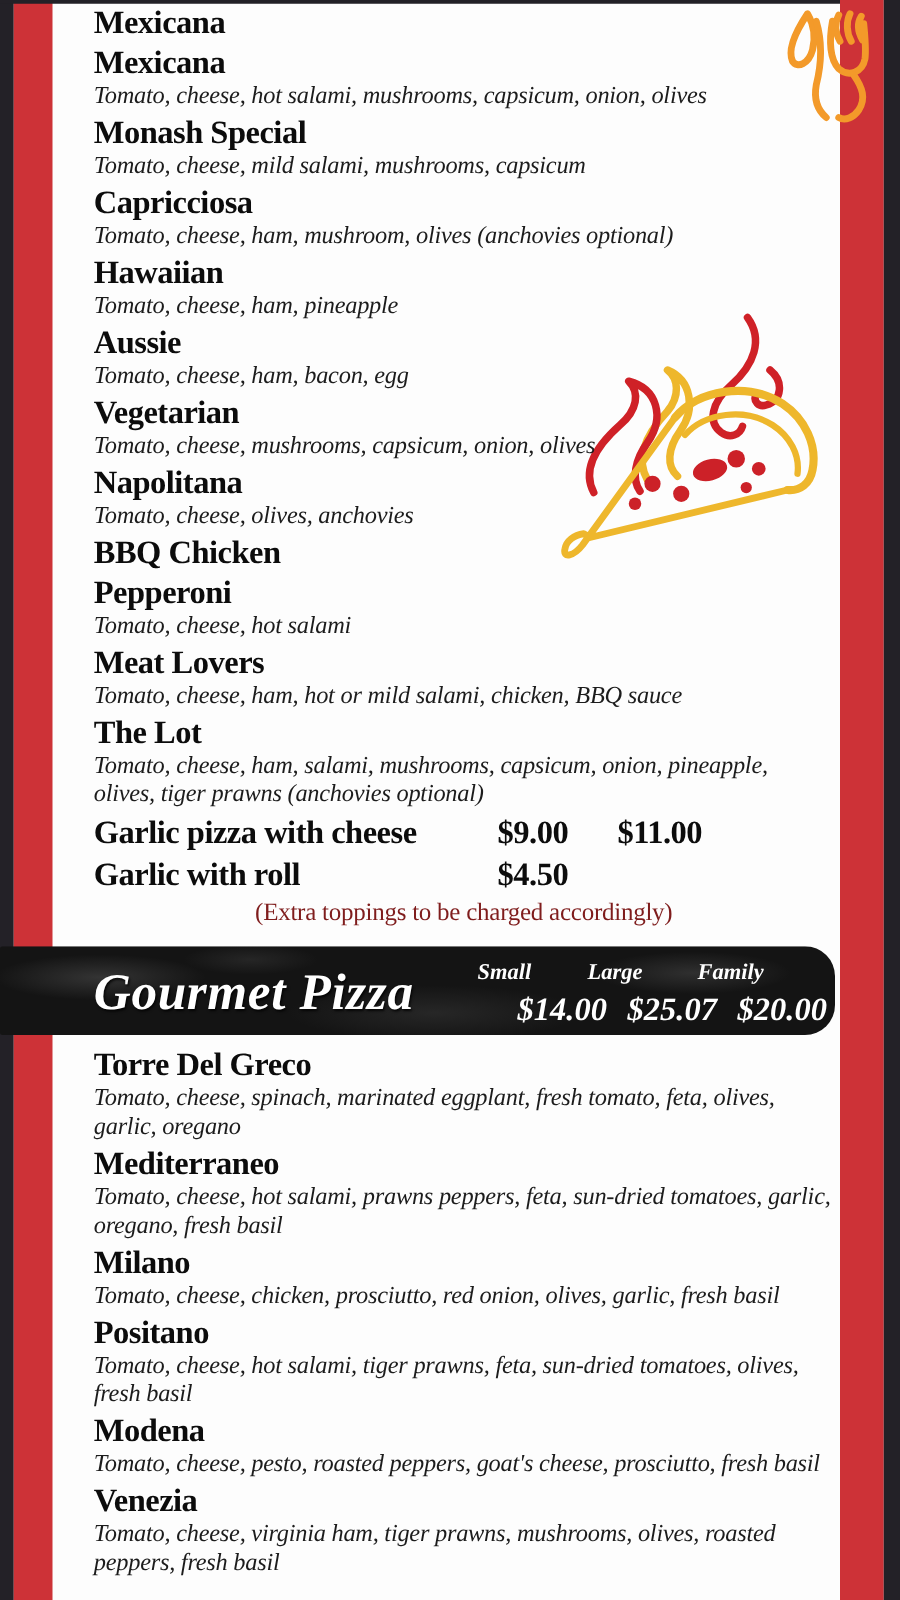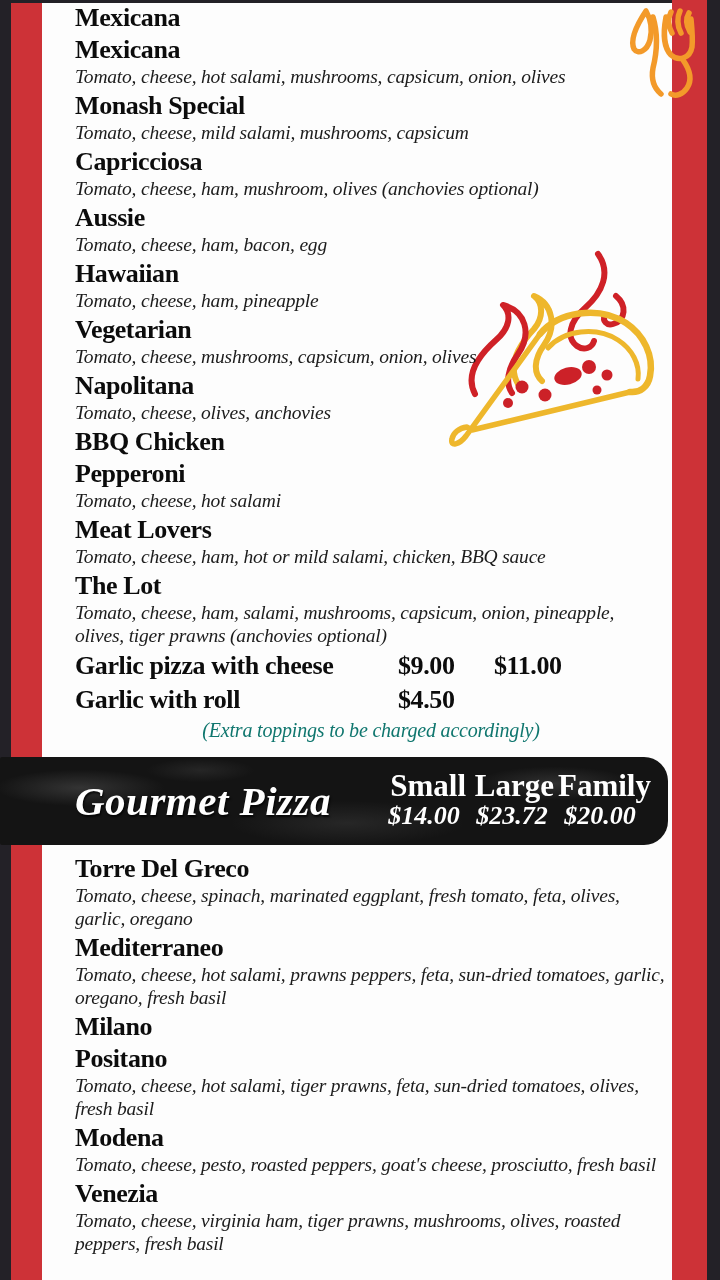--- a/index.html
+++ b/index.html
@@ -40,56 +40,56 @@
   }
 
   
   .priced-row {
     display: grid; grid-template-columns: 323px 96px auto;
     font-size: 26px; line-height: 30px; font-weight: 700;
     color: #0c0c0c; letter-spacing: -0.4px; margin-bottom: 4px;
   }
 
   .note {
-    font-style: italic; font-size: 20px; line-height: 22px;
-    color: #0f766e; text-align: center; max-width: 592px;
+    font-size: 20px; line-height: 22px;
+    color: #7f1d1d; text-align: center; max-width: 592px;
     margin-top: 2px; letter-spacing: -0.2px;
   }
 
   
   .banner {
     position: relative;
     margin: 16px 0 10px -75px;
-    width: 668px; height: 88px;
+    width: 668px; height: 71px;
     background-color: #141414;
     background-image:
       radial-gradient(ellipse 130px 28px at 12% 35%, rgba(125,125,125,0.30), transparent 65%),
       radial-gradient(ellipse 180px 34px at 52% 75%, rgba(105,105,105,0.22), transparent 65%),
       radial-gradient(ellipse 120px 26px at 83% 30%, rgba(135,135,135,0.24), transparent 65%),
       radial-gradient(ellipse 90px 20px at 30% 15%, rgba(90,90,90,0.25), transparent 60%);
     border-radius: 2px 24px 24px 2px;
     display: flex; align-items: center;
     z-index: 3;
   }
   .banner-title {
     padding-left: 75px;
     font-style: italic; font-weight: 700;
     font-size: 41px; letter-spacing: 0.5px;
     color: #ffffff;
     text-shadow: 1px 2px 2px rgba(0,0,0,0.8);
   }
   .banner-pricing { margin-left: auto; padding-right: 26px; }
   .banner-row { display: grid; grid-template-columns: 84px 84px 84px; column-gap: 4px; }
   .banner-size {
-    font-weight: 700; font-size: 31px; line-height: 29px;
-    color: #ffffff; text-align: right;
+    font-style: italic; font-weight: 700; font-size: 18px; line-height: 29px;
+    color: #ffffff; text-align: left;
   }
   .banner-price {
     font-style: italic; font-weight: 700; font-size: 26px; line-height: 31px;
-    color: #ffffff; text-align: center;
+    color: #ffffff;  margin-left: 32px;
   }
 
   
   .cutlery-art { position: absolute; left: 620px; top: 2px; width: 100px; height: 102px; z-index: 3; }
   .pizza-art   { position: absolute; left: 448px; top: 244px; width: 220px; height: 220px; z-index: 2; }
 </style>
 </head>
 <body>
 
 <div class="page">
@@ -146,26 +146,26 @@
       </div>
     <div class="item">
         <h3>Monash Special</h3>
         <p>Tomato, cheese, mild salami, mushrooms, capsicum</p>
       </div>
     <div class="item">
         <h3>Capricciosa</h3>
         <p>Tomato, cheese, ham, mushroom, olives (anchovies optional)</p>
       </div>
     <div class="item">
+        <h3>Hawaiian</h3>
+        <p>Tomato, cheese, ham, pineapple</p>
+      </div>
+    <div class="item">
         <h3>Aussie</h3>
         <p>Tomato, cheese, ham, bacon, egg</p>
-      </div>
-    <div class="item">
-        <h3>Hawaiian</h3>
-        <p>Tomato, cheese, ham, pineapple</p>
       </div>
     <div class="item">
         <h3>Vegetarian</h3>
         <p>Tomato, cheese, mushrooms, capsicum, onion, olives</p>
       </div>
     <div class="item">
         <h3>Napolitana</h3>
         <p>Tomato, cheese, olives, anchovies</p>
       </div>
     <div class="item">
@@ -200,36 +200,37 @@
     <div class="banner">
       <div class="banner-title">Gourmet Pizza</div>
       <div class="banner-pricing">
         <div class="banner-row">
           <span class="banner-size">Small</span>
           <span class="banner-size">Large</span>
           <span class="banner-size">Family</span>
         </div>
         <div class="banner-row">
           <span class="banner-price">$14.00</span>
-          <span class="banner-price">$23.72</span>
+          <span class="banner-price">$25.07</span>
           <span class="banner-price">$20.00</span>
         </div>
       </div>
     </div>
 
     <div class="item">
         <h3>Torre Del Greco</h3>
         <p>Tomato, cheese, spinach, marinated eggplant, fresh tomato, feta, olives, garlic, oregano</p>
       </div>
     <div class="item">
         <h3>Mediterraneo</h3>
         <p>Tomato, cheese, hot salami, prawns peppers, feta, sun-dried tomatoes, garlic, oregano, fresh basil</p>
       </div>
     <div class="item">
         <h3>Milano</h3>
+        <p>Tomato, cheese, chicken, prosciutto, red onion, olives, garlic, fresh basil</p>
       </div>
     <div class="item">
         <h3>Positano</h3>
         <p>Tomato, cheese, hot salami, tiger prawns, feta, sun-dried tomatoes, olives, fresh basil</p>
       </div>
     <div class="item">
         <h3>Modena</h3>
         <p>Tomato, cheese, pesto, roasted peppers, goat's cheese, prosciutto, fresh basil</p>
       </div>
     <div class="item">

